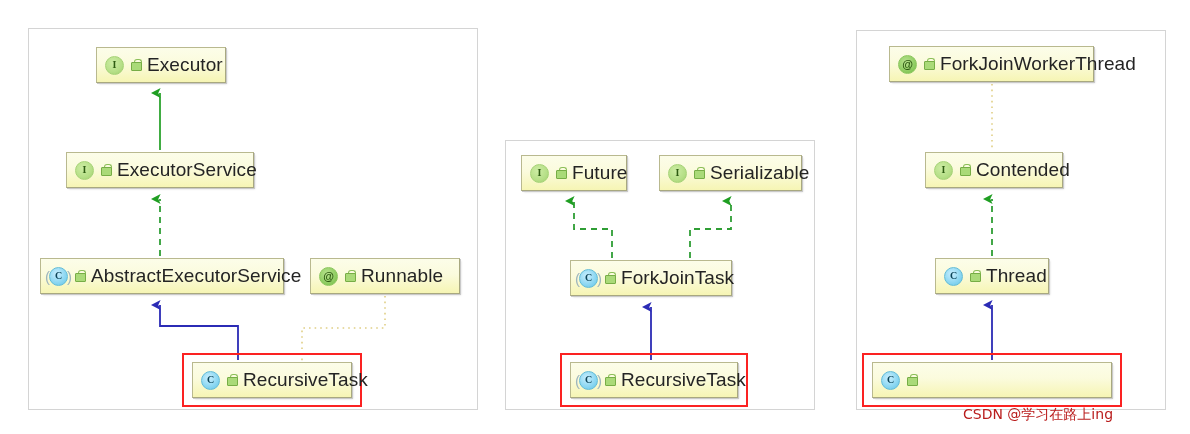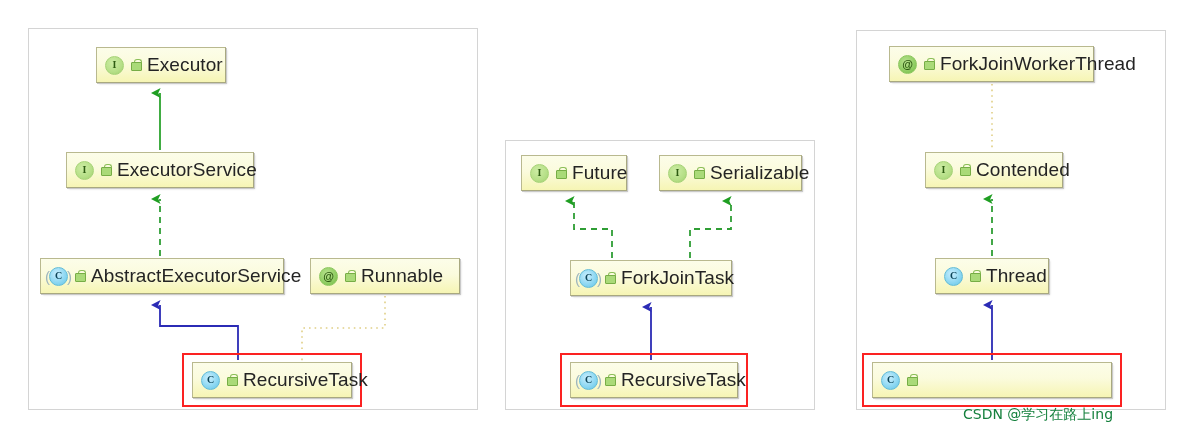--- a/index.html
+++ b/index.html
@@ -134,21 +134,21 @@
     width: 1190px;
     height: 434px;
     z-index: 1;
     pointer-events: none;
   }
 
   
   .watermark {
     position: absolute;
     font-size: 14px;
-    color: #15803d;
+    color: #b91c1c;
     white-space: nowrap;
     z-index: 9;
     font-family: "DejaVu Sans", sans-serif;
   }
 </style>
 </head>
 <body>
 
 <div id="canvas">
 

